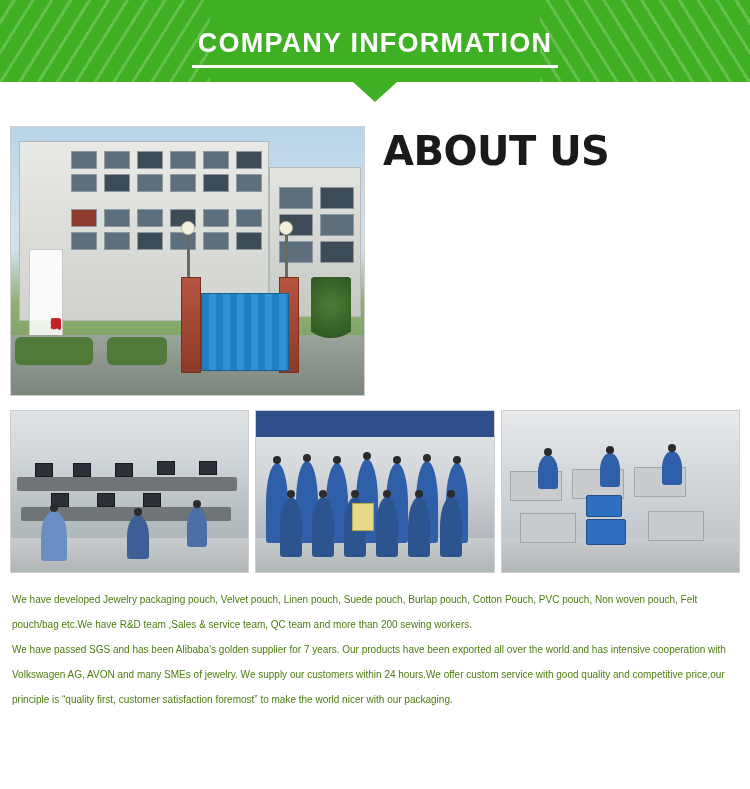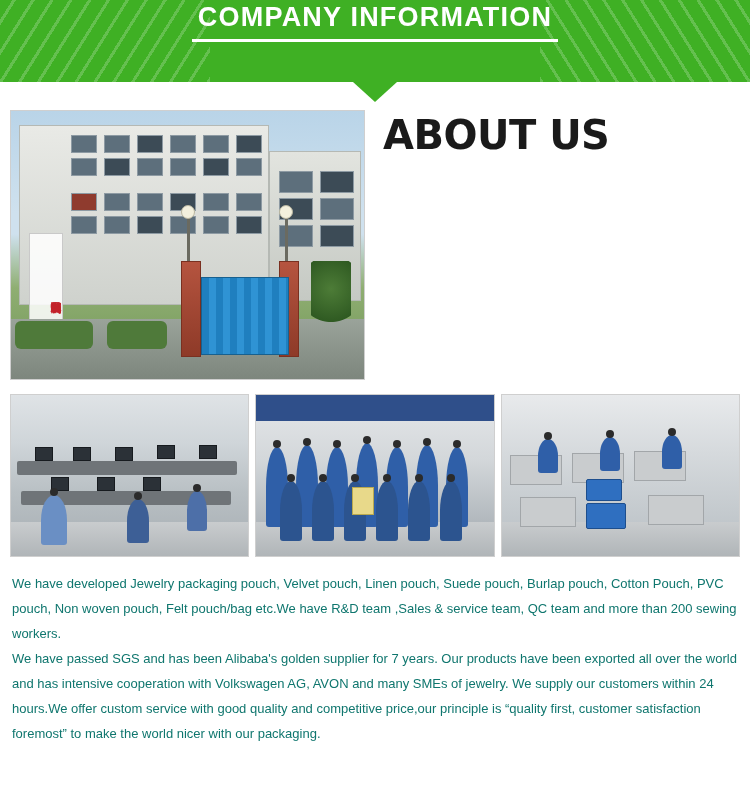--- a/index.html
+++ b/index.html
@@ -45,21 +45,21 @@
       rgba(255,255,255,0.20) 0px,
       rgba(255,255,255,0.20) 3px,
       rgba(0,0,0,0) 3px,
       rgba(0,0,0,0) 16px
     );
   }
   .banner-inner {
     position: relative;
     z-index: 2;
     text-align: center;
-    padding-top: 2px;
+    padding-top: 28px;
   }
   .banner-title {
     color: #ffffff;
     font-size: 27px;
     font-weight: bold;
     letter-spacing: 1.2px;
     line-height: 30px;
     display: inline-block;
     padding: 0 6px 7px 6px;
     border-bottom: 3px solid #ffffff;
@@ -80,21 +80,21 @@
     border-left: 22px solid transparent;
     border-right: 22px solid transparent;
     border-top: 20px solid #3fb024;
     z-index: 3;
   }
 
   
   .about-row {
     display: flex;
     align-items: flex-start;
-    padding: 28px 10px 0 10px;
+    padding: 44px 10px 0 10px;
   }
   .factory-photo {
     position: relative;
     width: 355px;
     height: 270px;
     border: 1px solid #cfcfcf;
     overflow: hidden;
     flex: 0 0 auto;
     background: linear-gradient(#b9d4e8 0%, #cfe1ee 38%, #cfe1ee 46%, #8fae72 66%, #6f9455 100%);
   }
@@ -277,23 +277,23 @@
     left: 0; top: 0; width: 100%; height: 26px;
     background: #2f4f8a;
   }
 
   
   .bottom-text {
     padding: 14px 12px 18px 12px;
   }
   .bottom-text p {
     margin: 0;
-    font-size: 13px;
+    font-size: 10px;
     line-height: 25px;
-    color: #0f766e;
+    color: #4d7c0f;
     text-align: left;
   }
 </style>
 </head>
 <body>
 
 <div class="page">
 
   <div class="banner">
     <div class="banner-stripes"></div>

